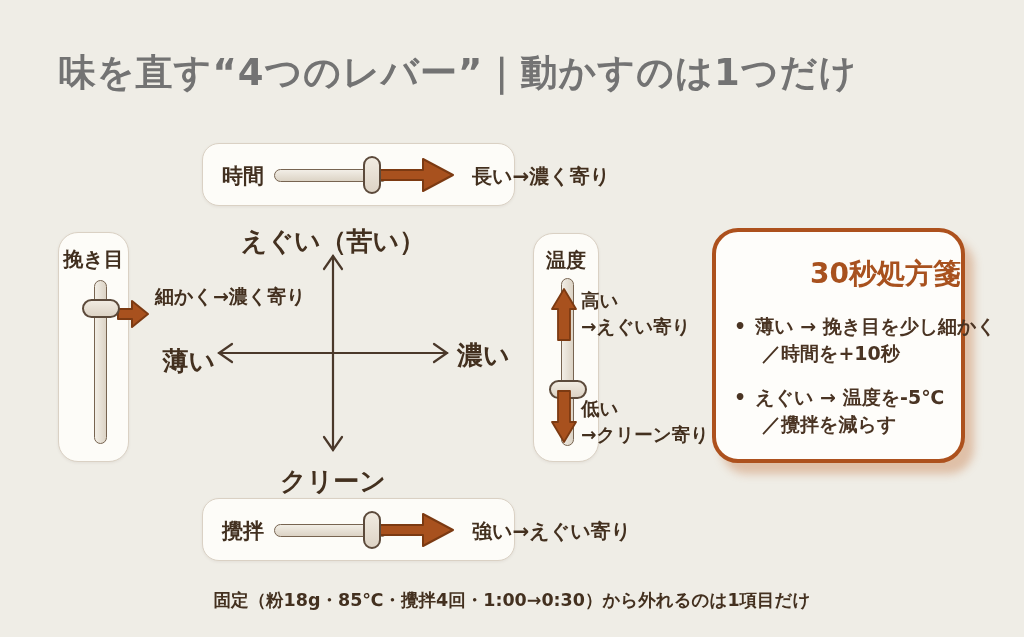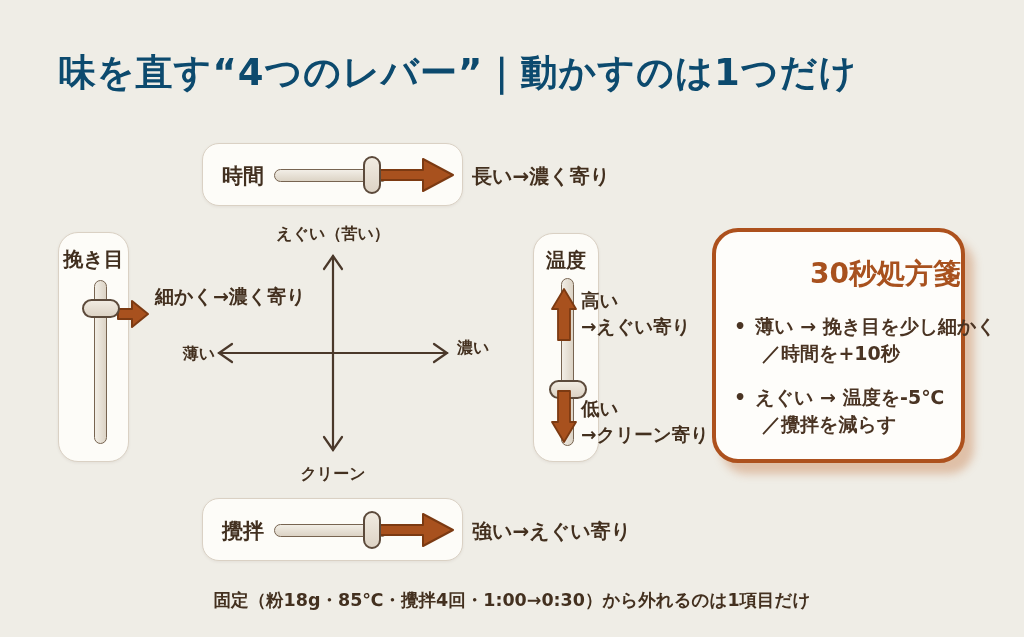--- a/index.html
+++ b/index.html
@@ -5,28 +5,28 @@
   html,body{margin:0;padding:0;background:#d9d7d0;}
   *{box-sizing:border-box;}
   .canvas{
     position:relative;width:1024px;height:637px;overflow:hidden;
     background:#efede6;
     font-family:"DejaVu Sans",sans-serif;
     color:#43301f;
   }
   .title{
     position:absolute;left:0;top:48px;width:916px;text-align:center;
-    font-size:37px;font-weight:800;color:#0c4a6e;letter-spacing:1px;
+    font-size:37px;font-weight:800;color:#737373;letter-spacing:1px;
   }
   
   .card{
     position:absolute;background:#fdfcf8;border:1.5px solid #dad1c4;
     border-radius:17px;box-shadow:0 1px 3px rgba(90,70,50,.08);
   }
-  .card-h{width:261px;height:63px;padding-left:44px;}
+  .card-h{width:313px;height:63px;padding-left:44px;}
   .card-time{left:202px;top:143px;}
   .card-stir{left:202px;top:498px;}
   .card-grind{left:58px;top:232px;width:71px;height:230px;border-radius:20px;}
   .card-temp{left:500px;top:233px;width:66px;height:229px;border-radius:20px;margin-left:33px;}
   .slider-label-h{
     position:absolute;left:19px;top:0;height:63px;display:flex;align-items:center;
     font-size:21px;font-weight:800;color:#412f1f;
   }
   .slider-label-v{
     position:absolute;left:0;top:13px;width:100%;text-align:center;
@@ -62,21 +62,21 @@
   
   .effect{position:absolute;font-weight:800;color:#43301f;font-size:20px;white-space:nowrap;}
   .effect-time{left:472px;top:163px;}
   .effect-stir{left:472px;top:518px;}
   .effect-grind{left:155px;top:284px;font-size:19px;}
   .effect-2line{position:absolute;font-weight:800;color:#43301f;font-size:18.5px;line-height:26px;white-space:nowrap;}
   .effect-temp-up{left:581px;top:288px;}
   .effect-temp-down{left:581px;top:396px;}
   
   .axis-svg{position:absolute;left:183px;top:243px;}
-  .axis-label{position:absolute;font-weight:800;color:#43301f;font-size:16px;}
+  .axis-label{position:absolute;font-weight:800;color:#43301f;font-size:26px;}
   .axis-top{left:233px;top:224px;width:200px;text-align:center;}
   .axis-bottom{left:233px;top:464px;width:200px;text-align:center;}
   .axis-left{left:148px;top:344px;width:67px;text-align:right;}
   .axis-right{left:457px;top:338px;}
   
   .rx-box{
     position:absolute;left:712px;top:228px;width:253px;height:235px;
     background:#fefdfa;border:4px solid #ad511d;border-radius:26px;
     box-shadow:9px 11px 9px rgba(196,118,66,.38);
   }

